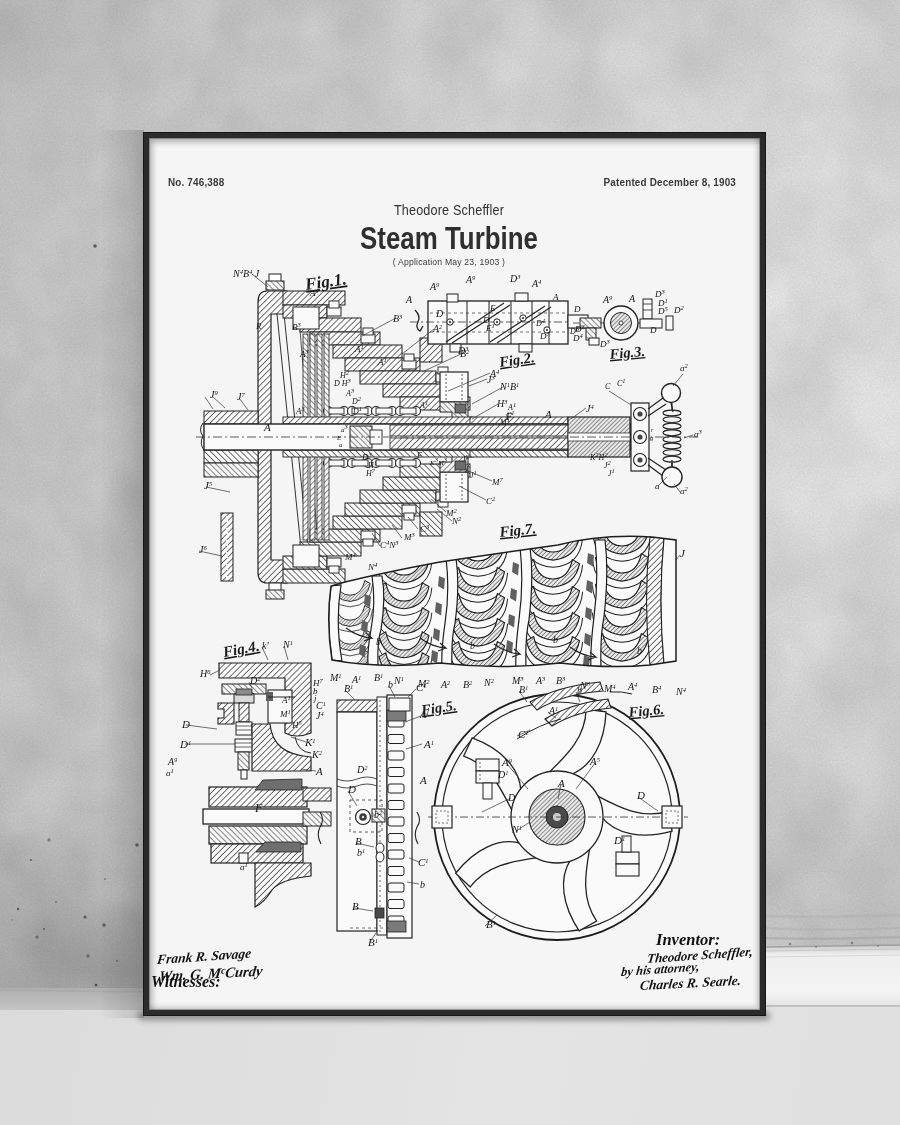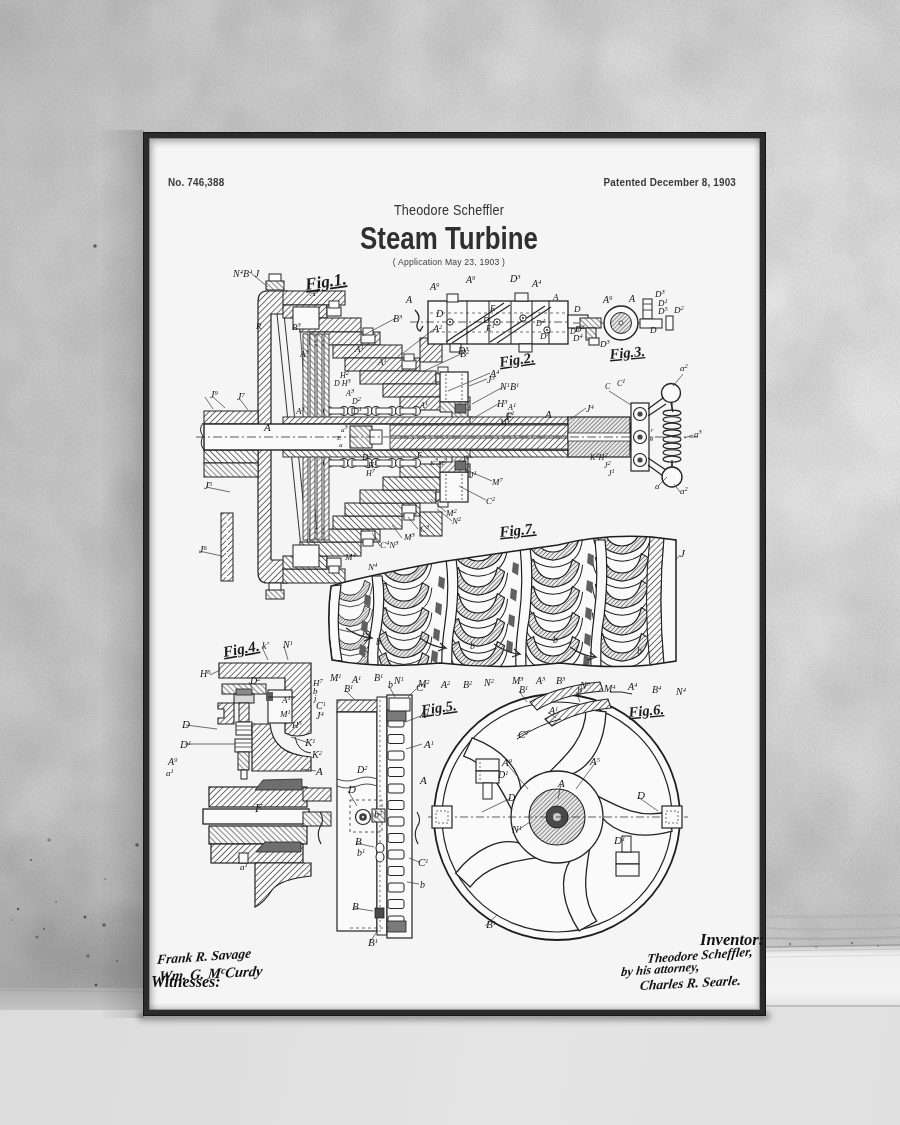--- a/index.html
+++ b/index.html
@@ -613,17 +613,17 @@
       <text x="512" y="833" font-family="Liberation Serif" font-style="italic" font-size="10" fill="#161616">N<tspan font-size="6.5" dy="-3.5">1</tspan></text>
       <text x="508" y="801" font-family="Liberation Serif" font-style="italic" font-size="10" fill="#161616">D</text>
       <text x="637" y="799" font-family="Liberation Serif" font-style="italic" font-size="11" fill="#161616">D</text>
       <text x="498" y="778" font-family="Liberation Serif" font-style="italic" font-size="10" fill="#161616">D<tspan font-size="6.5" dy="-3.5">1</tspan></text>
       <text x="614" y="844" font-family="Liberation Serif" font-style="italic" font-size="11" fill="#161616">D<tspan font-size="6.5" dy="-3.5">1</tspan></text>
       <text x="486" y="928" font-family="Liberation Serif" font-style="italic" font-size="11" fill="#161616">B<tspan font-size="6.5" dy="-3.5">1</tspan></text>
   </svg>
   <div class="sig" style="left:151px;top:933px;font-size:16px;margin-top:40px;">Witnesses:</div>
   <div class="sig" style="left:158px;top:952px;font-size:13.5px;transform:rotate(-4deg) skewX(-10deg);">Frank R. Savage</div>
   <div class="sig" style="left:160px;top:968px;font-size:14.5px;transform:rotate(-3deg) skewX(-10deg);">Wm. G. M<span style="font-size:10px;vertical-align:4px;">c</span>Curdy</div>
-  <div class="sig" style="left:700px;top:930px;font-size:16.5px;">Inventor:</div>
+  <div class="sig" style="left:656px;top:930px;font-size:16.5px;">Inventor:</div>
   <div class="sig" style="left:648px;top:951px;font-size:13px;transform:rotate(-4deg) skewX(-10deg);">Theodore Scheffler,</div>
   <div class="sig" style="left:622px;top:965px;font-size:12.5px;transform:rotate(-4deg) skewX(-10deg);">by his attorney,</div>
   <div class="sig" style="left:641px;top:978px;font-size:13.5px;transform:rotate(-3deg) skewX(-10deg);">Charles R. Searle.</div>
 </div>
 
 </body></html>

